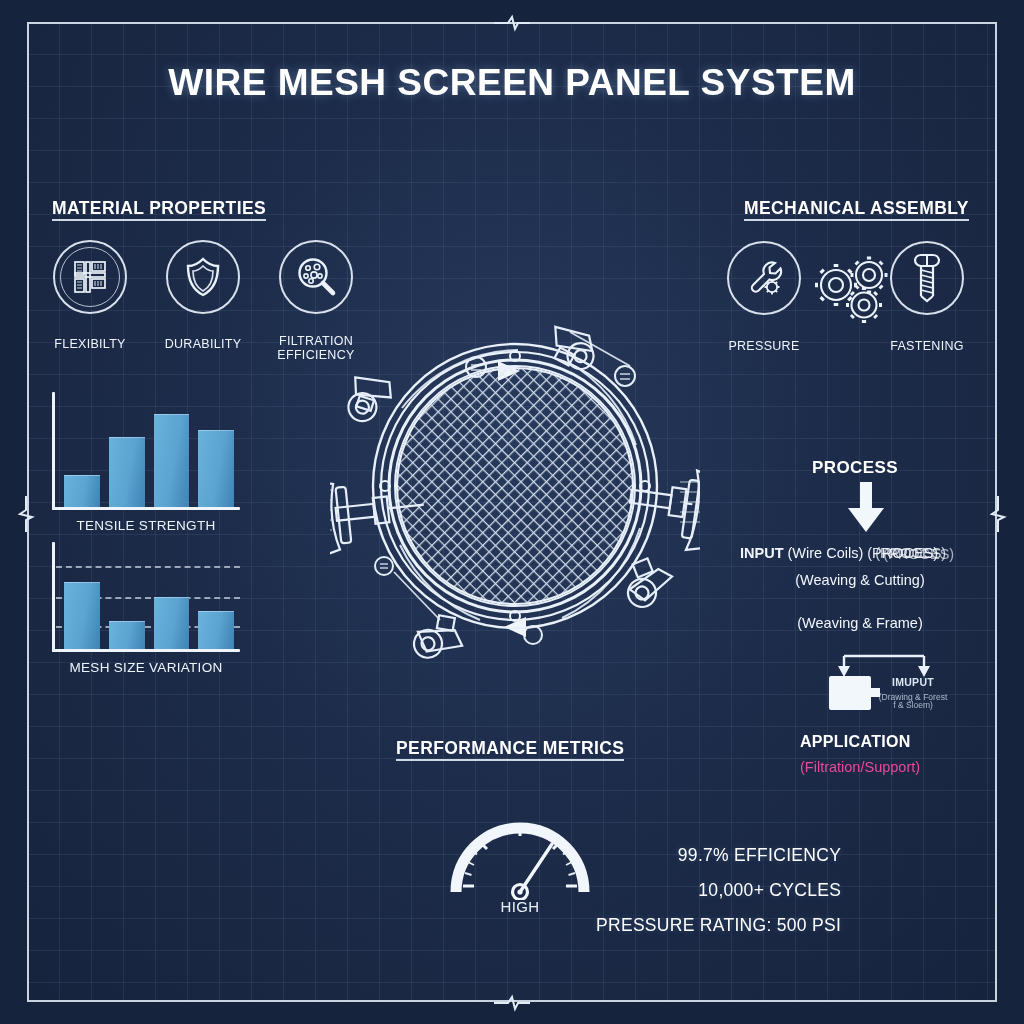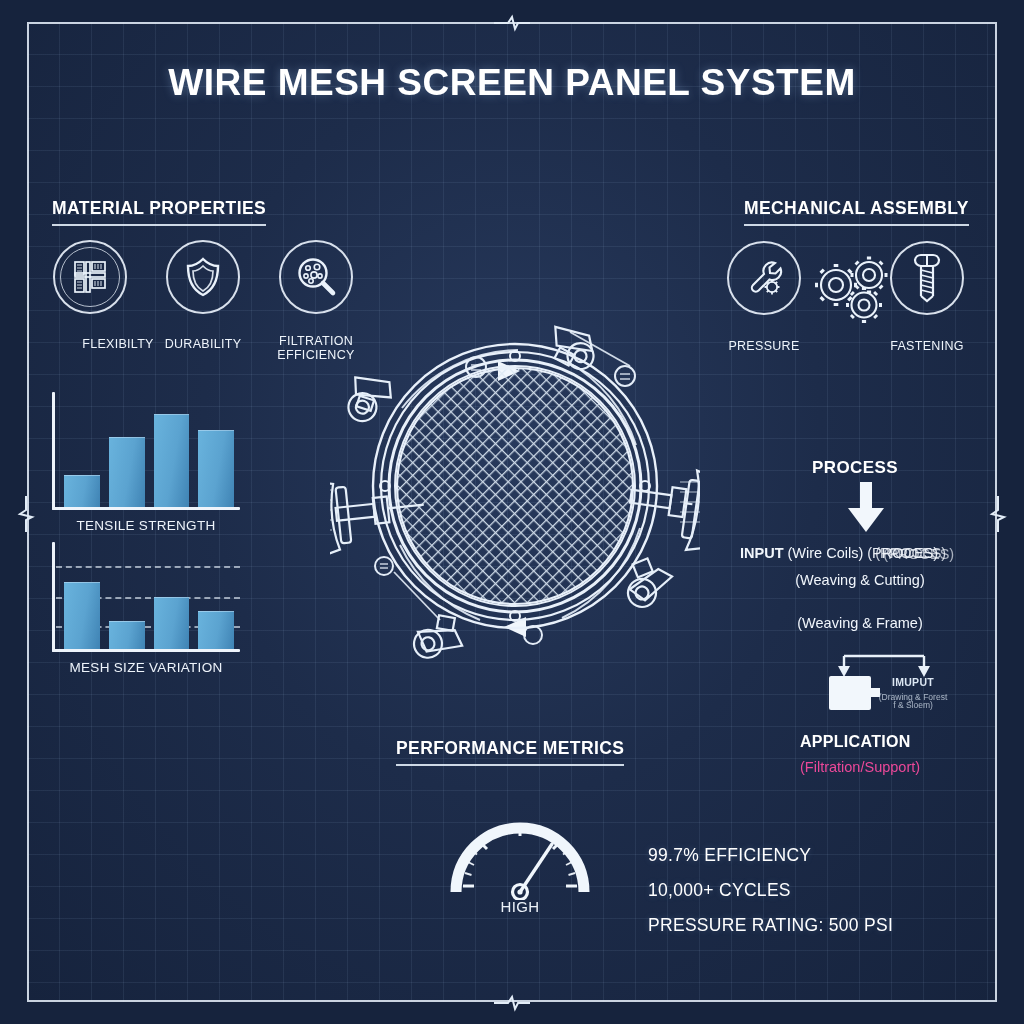--- a/index.html
+++ b/index.html
@@ -29,21 +29,21 @@
   .break svg{display:block;}
 
   
   .title{
     position:absolute;left:0;right:0;top:62px;text-align:center;
     font-size:37px;font-weight:bold;letter-spacing:.5px;
     text-shadow:0 0 10px rgba(160,200,245,.35);
   }
   .sec-head{
     position:absolute;font-size:17.5px;font-weight:bold;letter-spacing:.4px;
-    padding-bottom:5px;border-bottom:2px solid rgba(226,236,247,.9);
+    border-bottom:2px solid rgba(226,236,247,.9);
     white-space:nowrap;
   }
   #head-material{left:52px;top:198px;}
   #head-mech{left:744px;top:198px;}
   #head-perf{left:396px;top:738px;}
 
   
   .ico-circle{
     position:absolute;width:74px;height:74px;border-radius:50%;
     border:2.5px solid rgba(232,240,250,.92);
@@ -109,21 +109,21 @@
 
   .app-title{position:absolute;left:800px;top:733px;font-size:16px;font-weight:bold;letter-spacing:.3px;}
   .app-sub{position:absolute;left:800px;top:759px;font-size:14.5px;color:#ec4899;}
 
   
   #gauge{position:absolute;left:446px;top:808px;}
   .gauge-label{
     position:absolute;left:446px;top:898px;width:148px;text-align:center;
     font-size:15px;letter-spacing:.4px;color:#eef4fb;
   }
-  .metrics{position:absolute;left:648px;top:845px;}
+  .metrics{position:absolute;left:596px;top:845px;text-align:right;}
   .metrics div{font-size:17.5px;font-weight:500;letter-spacing:.3px;margin-bottom:14px;white-space:nowrap;
     text-shadow:0 0 6px rgba(140,185,235,.25);}
 
   
   #panel{position:absolute;left:330px;top:290px;}
 </style>
 </head>
 <body>
 
 <div id="stage">
@@ -165,21 +165,21 @@
           <rect x="23" y="23" width="13" height="9"></rect>
         <rect x="17" y="6" width="4" height="30"></rect>
           <rect x="6" y="17" width="30" height="4"></rect>
       </g>
       <g stroke="#eaf2fb" stroke-width="1.1" opacity=".85">
         <path d="M8 9 H13 M8 12 H13 M8 15 H13 M8 26 H13 M8 29 H13 M8 32 H13"></path>
         <path d="M26 8 V13 M29 8 V13 M32 8 V13 M26 25 V30 M29 25 V30 M32 25 V30"></path>
       </g>
     </svg>
   </div>
-  <div class="ico-label" style="left:30px;top:337px;padding-left:28px;">FLEXIBILTY</div>
+  <div class="ico-label" style="left:30px;top:337px;">FLEXIBILTY</div>
 
   <div class="ico-circle" style="left:166px;top:240px;">
     <svg class="ico-svg" width="40" height="44" viewBox="0 0 40 44">
       <path d="M20 4 C14 10 8 11 5 11 C5 26 10 35 20 40 C30 35 35 26 35 11 C32 11 26 10 20 4 Z" fill="none" stroke="#eaf2fb" stroke-width="2.4"></path>
       <path d="M20 11 C16 15 12 16 10 16 C10 26 13 32 20 36 C27 32 30 26 30 16 C28 16 24 15 20 11 Z" fill="none" stroke="#eaf2fb" stroke-width="1.7" opacity=".9"></path>
     </svg>
   </div>
   <div class="ico-label" style="left:143px;top:337px;">DURABILITY</div>
 
   <div class="ico-circle" style="left:279px;top:240px;">

